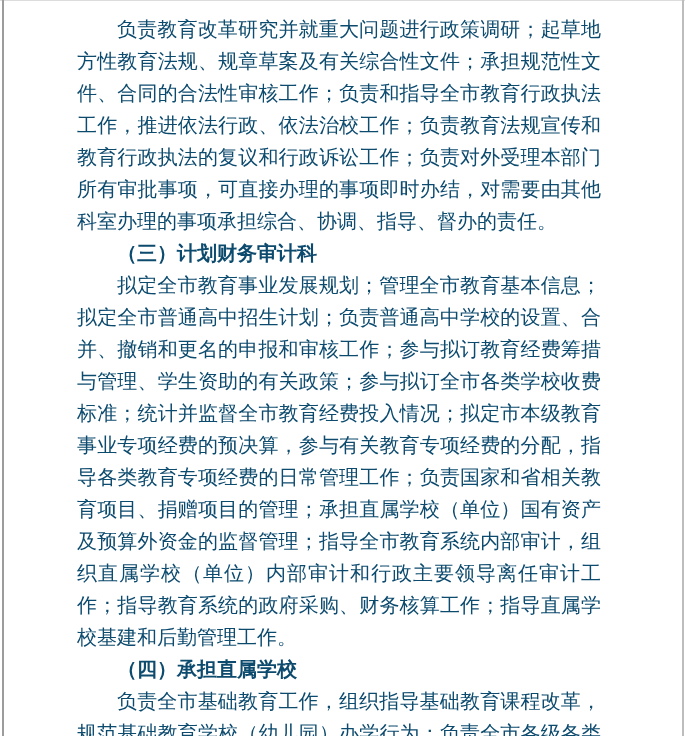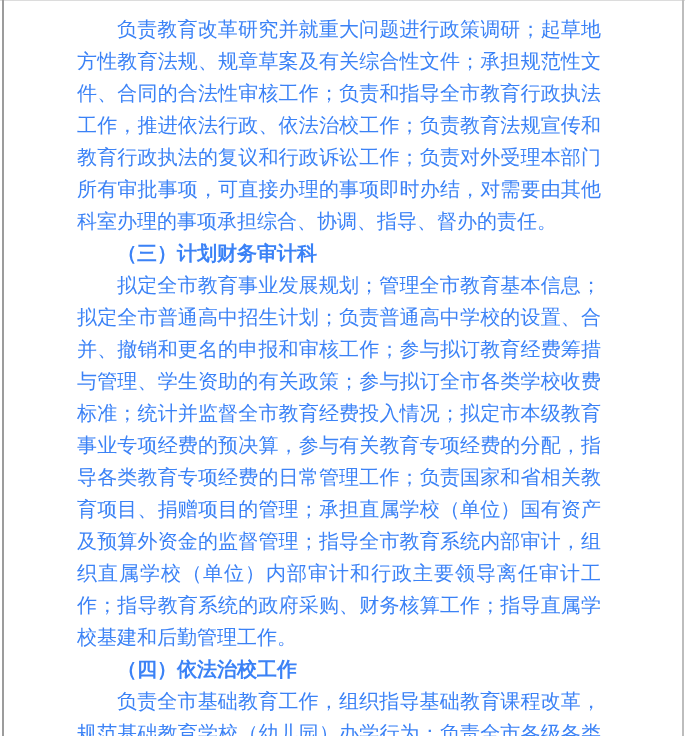--- a/index.html
+++ b/index.html
@@ -50,19 +50,19 @@
     font-weight: bold;
   }
 </style>
 </head>
 <body style="background: rgb(255, 255, 255);">
 
 <div class="scan-edge top" style="background: rgb(220, 220, 220);"></div>
 <div class="scan-edge left" style="background: rgb(156, 156, 156);"></div>
 <div class="scan-edge right" style="background: rgb(189, 189, 189);"></div>
 
-<div class="doc-body" style="color: #3b82f6;">
+<div class="doc-body" style="color: #0c4a6e;">
     <p class="body">负责教育改革研究并就重大问题进行政策调研；起草地方性教育法规、规章草案及有关综合性文件；承担规范性文件、合同的合法性审核工作；负责和指导全市教育行政执法工作，推进依法行政、依法治校工作；负责教育法规宣传和教育行政执法的复议和行政诉讼工作；负责对外受理本部门所有审批事项，可直接办理的事项即时办结，对需要由其他科室办理的事项承担综合、协调、指导、督办的责任。</p>
     <p class="heading">（三）计划财务审计科</p>
     <p class="body">拟定全市教育事业发展规划；管理全市教育基本信息；拟定全市普通高中招生计划；负责普通高中学校的设置、合并、撤销和更名的申报和审核工作；参与拟订教育经费筹措与管理、学生资助的有关政策；参与拟订全市各类学校收费标准；统计并监督全市教育经费投入情况；拟定市本级教育事业专项经费的预决算，参与有关教育专项经费的分配，指导各类教育专项经费的日常管理工作；负责国家和省相关教育项目、捐赠项目的管理；承担直属学校（单位）国有资产及预算外资金的监督管理；指导全市教育系统内部审计，组织直属学校（单位）内部审计和行政主要领导离任审计工作；指导教育系统的政府采购、财务核算工作；指导直属学校基建和后勤管理工作。</p>
-    <p class="heading">（四）依法治校工作</p>
+    <p class="heading">（四）承担直属学校</p>
     <p class="body">负责全市基础教育工作，组织指导基础教育课程改革，规范基础教育学校（幼儿园）办学行为；负责全市各级各类学校思想</p>
   </div>
 
 </body></html>

